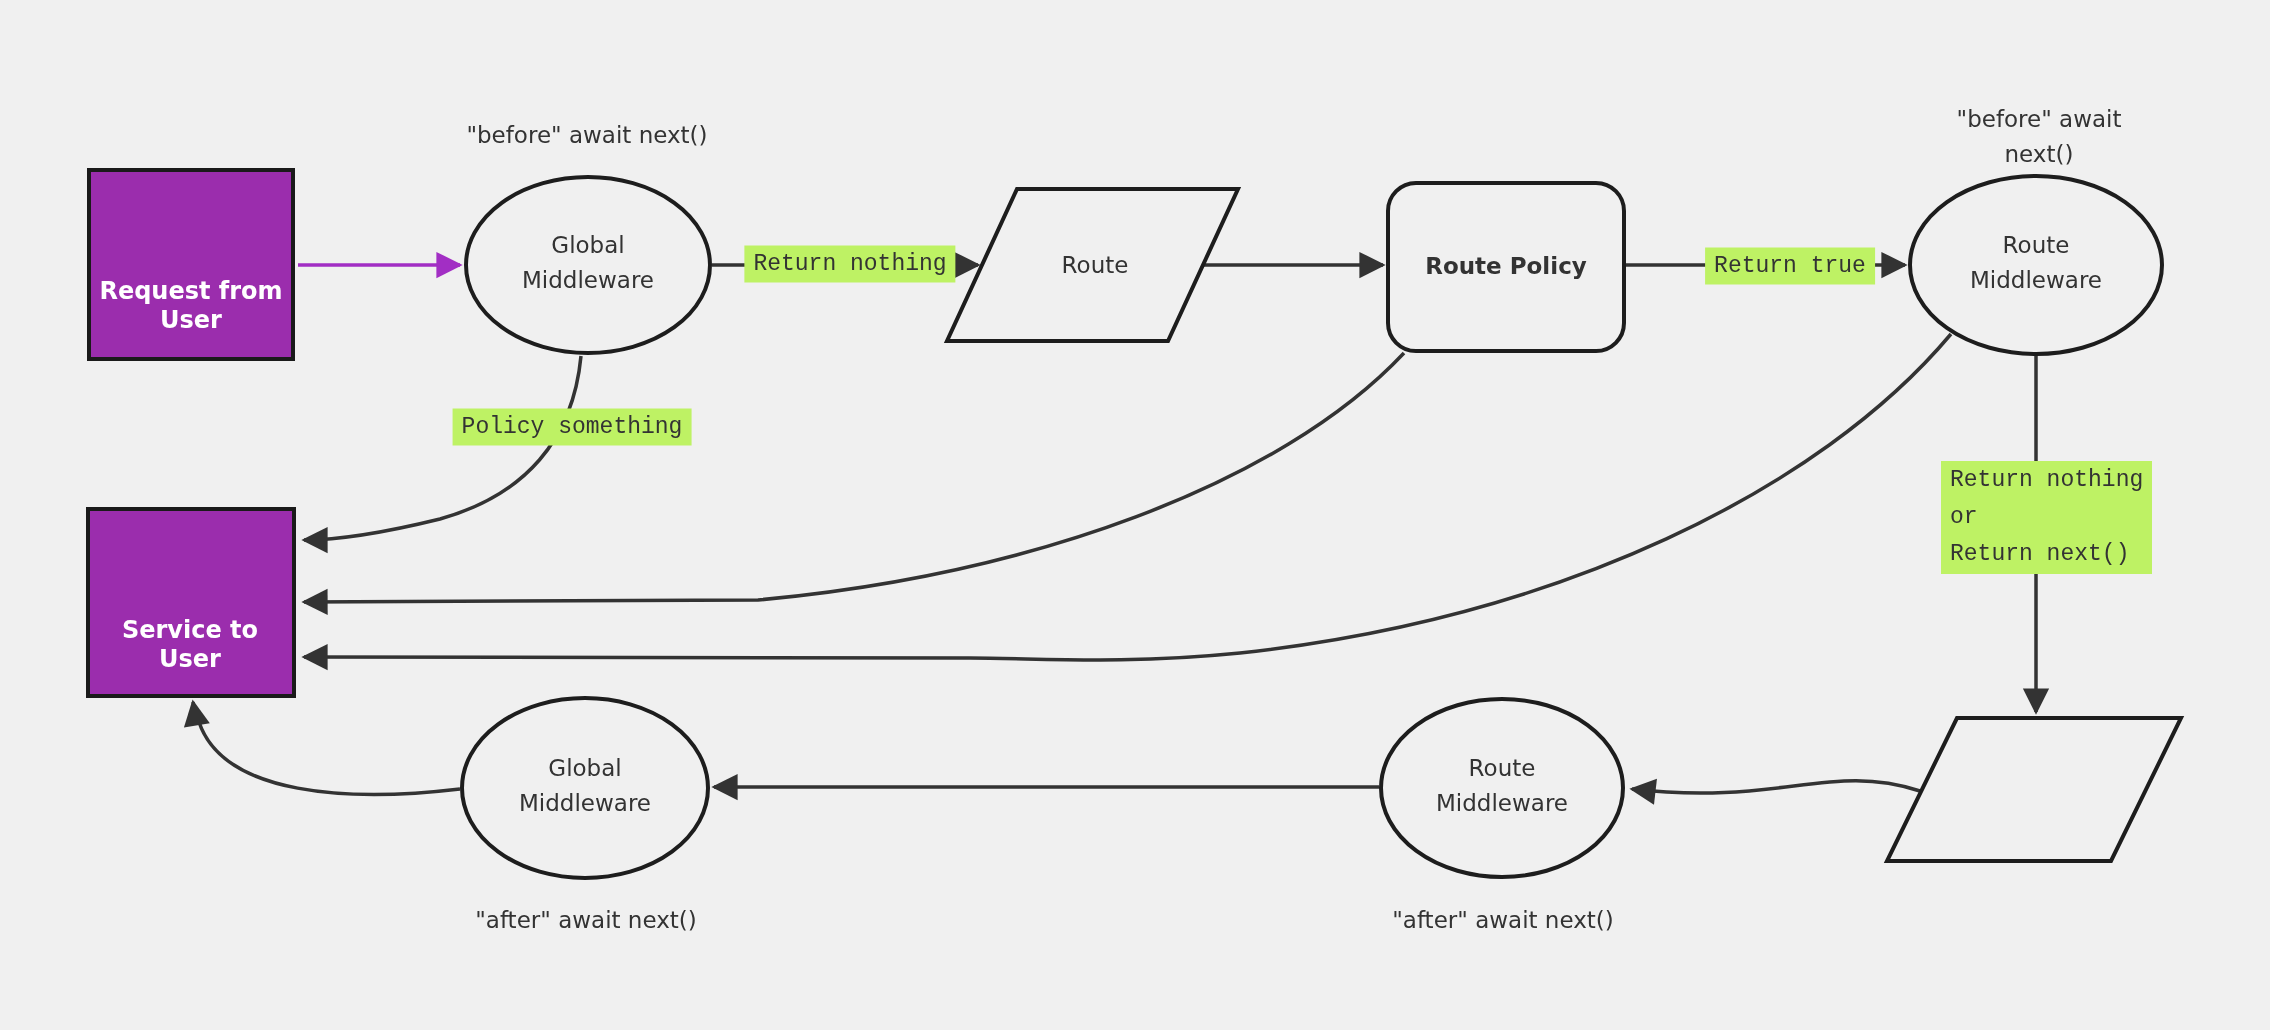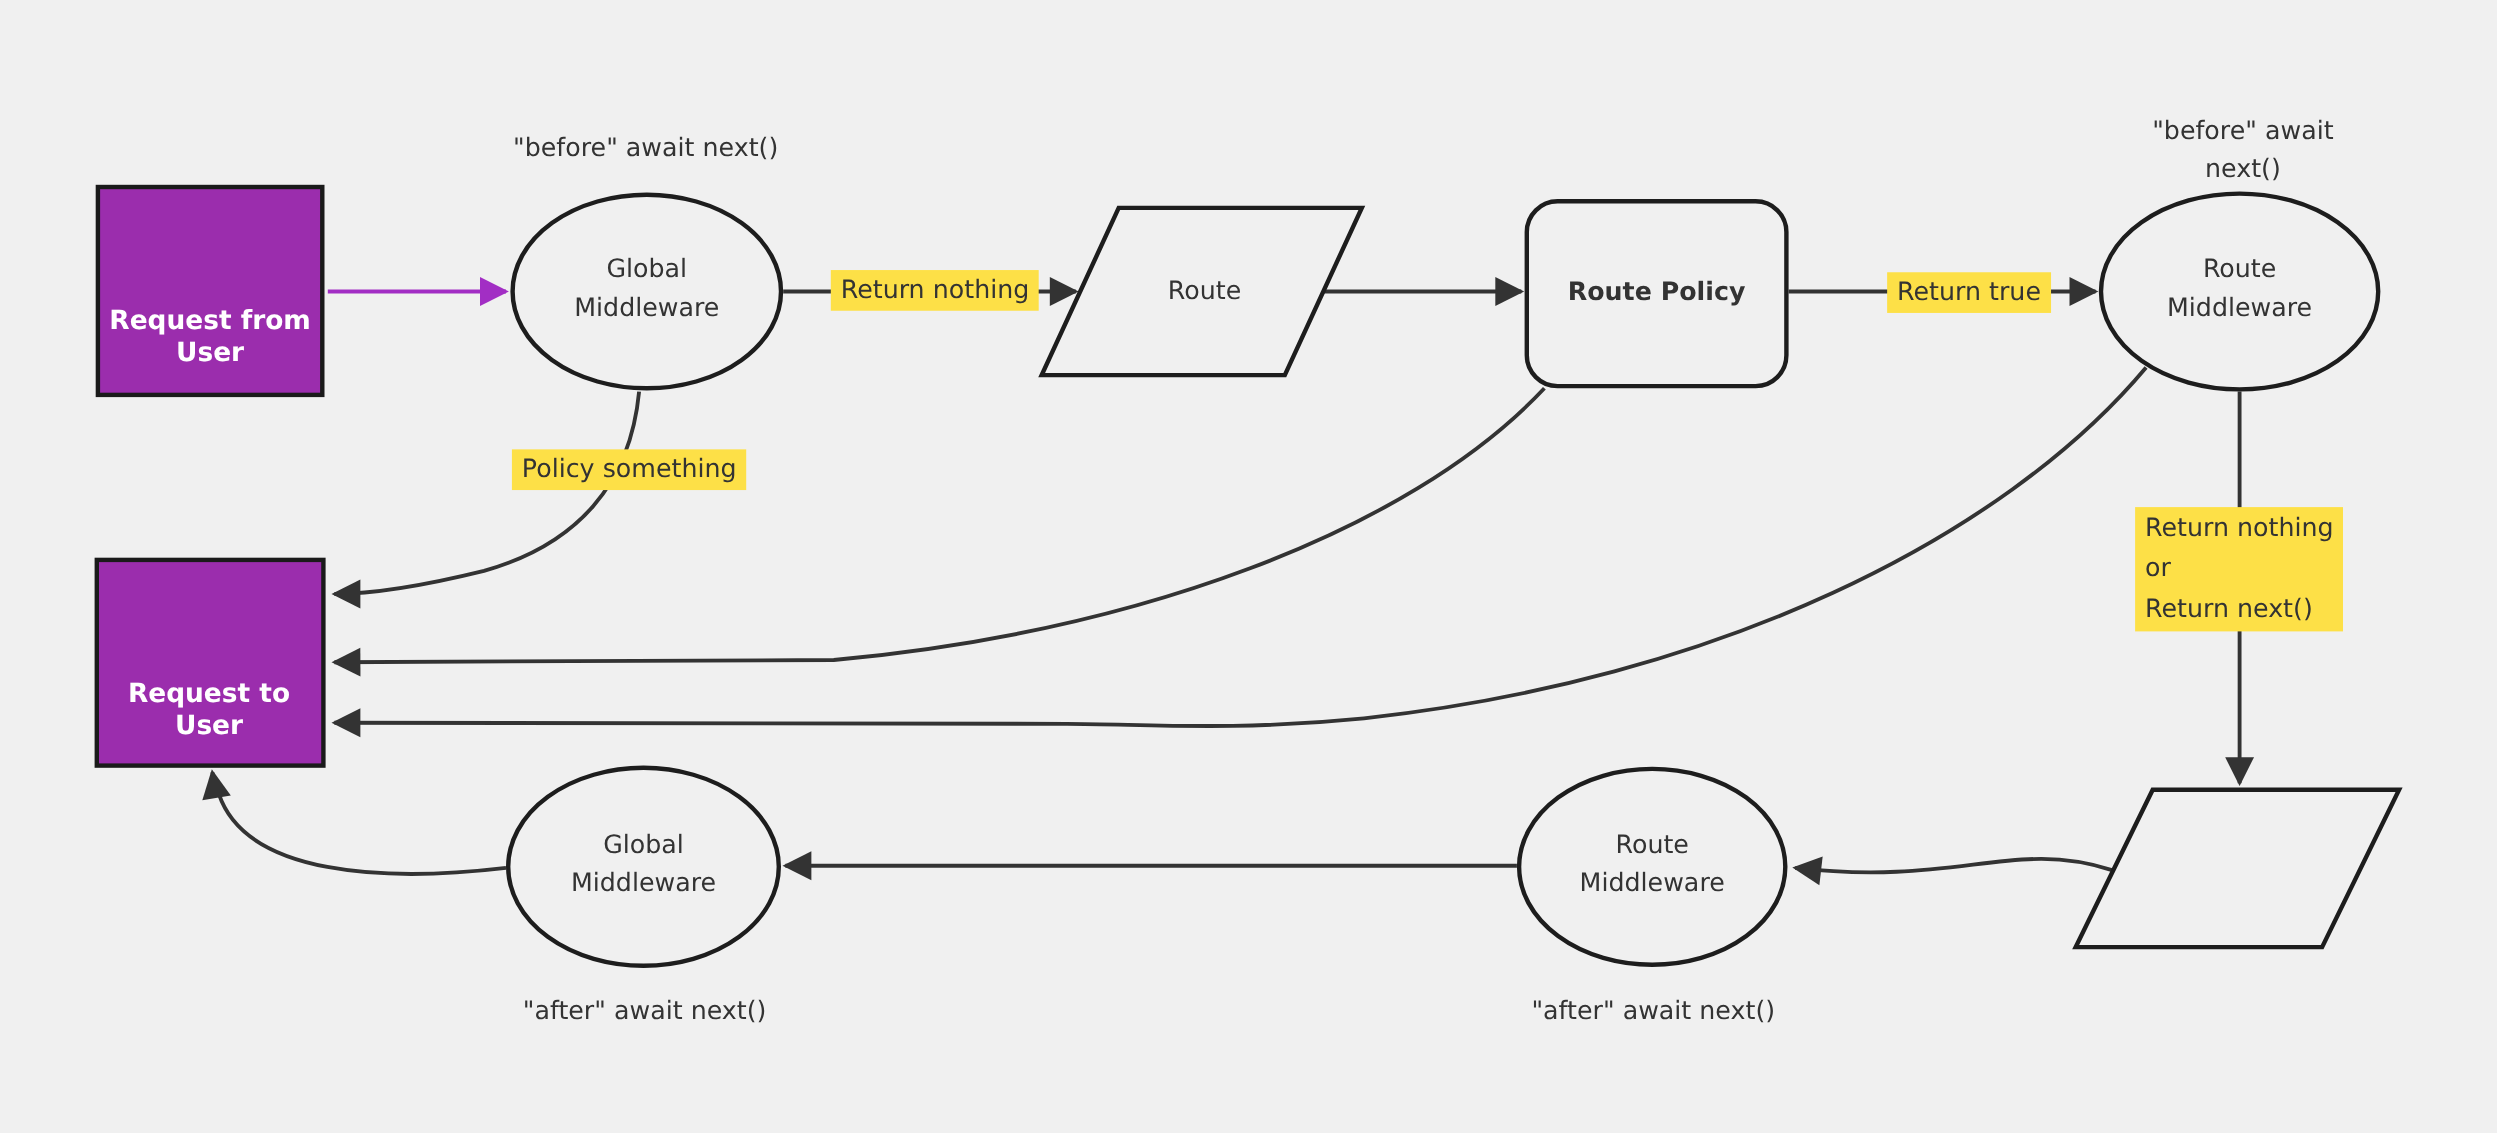--- a/index.html
+++ b/index.html
@@ -15,21 +15,21 @@
   .edge.purple { stroke:#a22ec4; }
   .shape { fill:#f0f0f0; stroke:#1d1d1d; stroke-width:4; }
   .accent-shape { stroke:#1a1a1a; stroke-width:4; }
   .lbl {
     position:absolute; transform:translate(-50%,-50%);
     font-size:23px; line-height:35px; color:#333333;
     text-align:center; white-space:pre-line;
   }
   .node-box-lbl { color:#ffffff; font-weight:bold; font-size:24px; line-height:29px;margin-top:44px; }
   .controller-lbl { font-size:20px; line-height:28px; }
-  .edge-lbl { background:#fde047; padding:1px 9px; }
+  .edge-lbl { background:#bef264; padding:1px 9px;font-family:Liberation Mono, monospace; }
   .multi-left { transform:none; text-align:left; line-height:37px; }
 </style>
 </head>
 <body>
 
 <div class="diagram">
 
   <svg class="layer" width="2270" height="1030" viewBox="0 0 2270 1030">
     <defs>
       <marker id="arrowDark" viewBox="0 0 12 12" refX="10" refY="6" markerWidth="9" markerHeight="9" orient="auto-start-reverse" markerUnits="strokeWidth">
@@ -64,21 +64,21 @@
   </svg>
 
   <div class="lbl node-box-lbl" style="left:191px; top:262px;">Request from
 User</div>
   <div class="lbl" style="left:588px; top:263px;">Global
 Middleware</div>
   <div class="lbl" style="left:1095px; top:265px;">Route</div>
   <div class="lbl" style="left:1506px; top:266px;font-weight:bold;">Route Policy</div>
   <div class="lbl" style="left:2036px; top:263px;">Route
 Middleware</div>
-  <div class="lbl node-box-lbl" style="left:190px; top:601px;">Request to
+  <div class="lbl node-box-lbl" style="left:190px; top:601px;">Service to
 User</div>
   <div class="lbl" style="left:1502px; top:786px;">Route
 Middleware</div>
   <div class="lbl" style="left:585px; top:786px;">Global
 Middleware</div>
 
   <div class="lbl" style="left:587px; top:135px;">"before" await next()</div>
   <div class="lbl" style="left:2039px; top:137px;">"before" await next()</div>
   <div class="lbl" style="left:586px; top:920px;">"after" await next()</div>
   <div class="lbl" style="left:1503px; top:920px;">"after" await next()</div>

